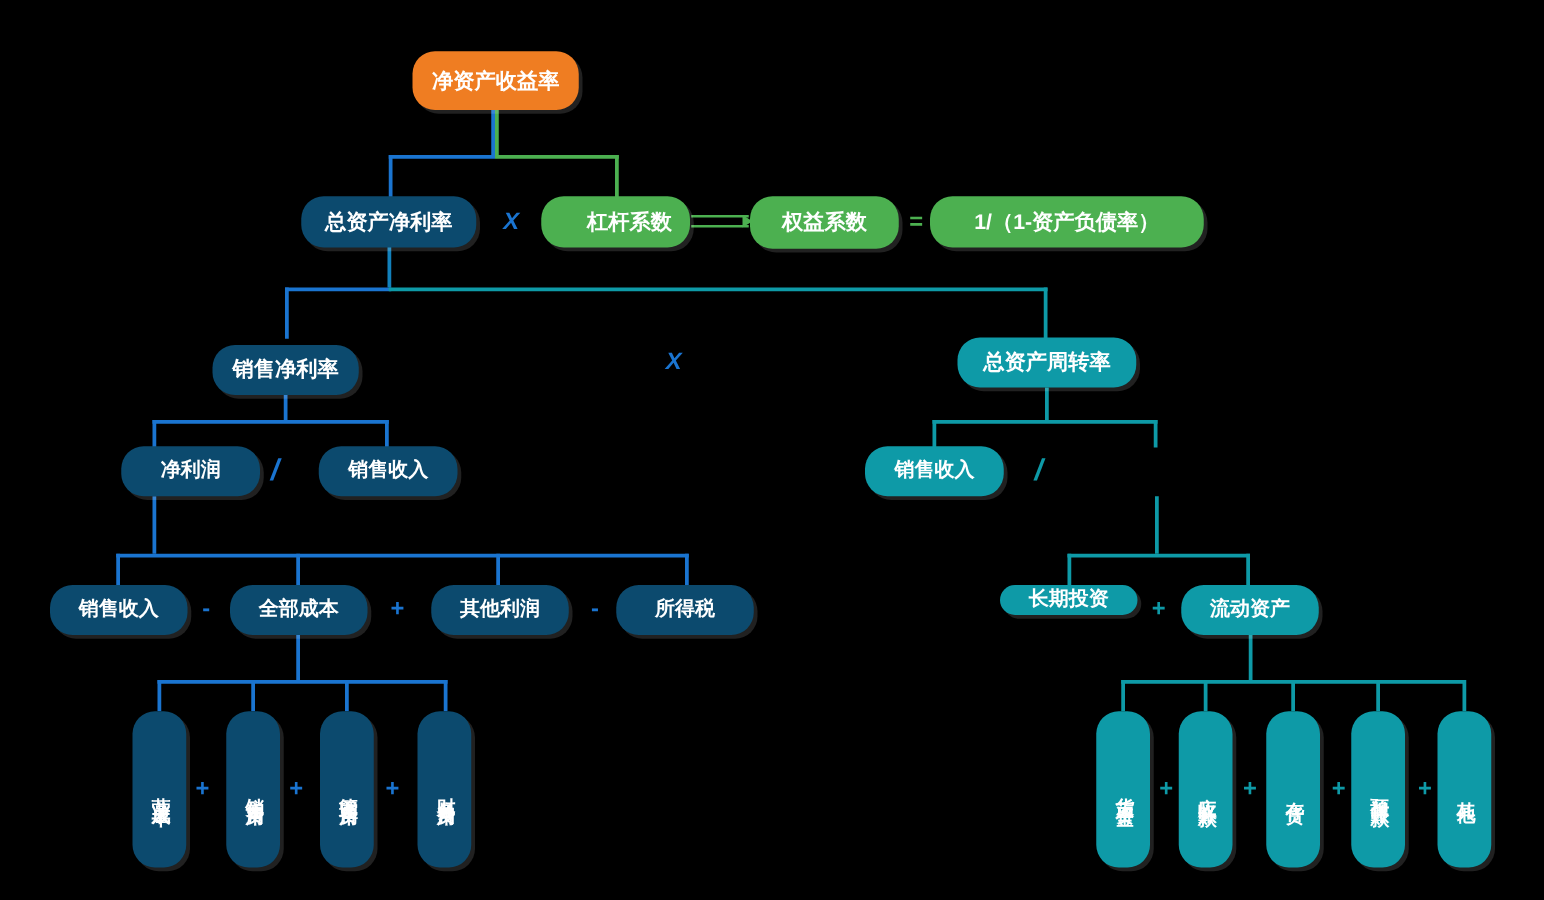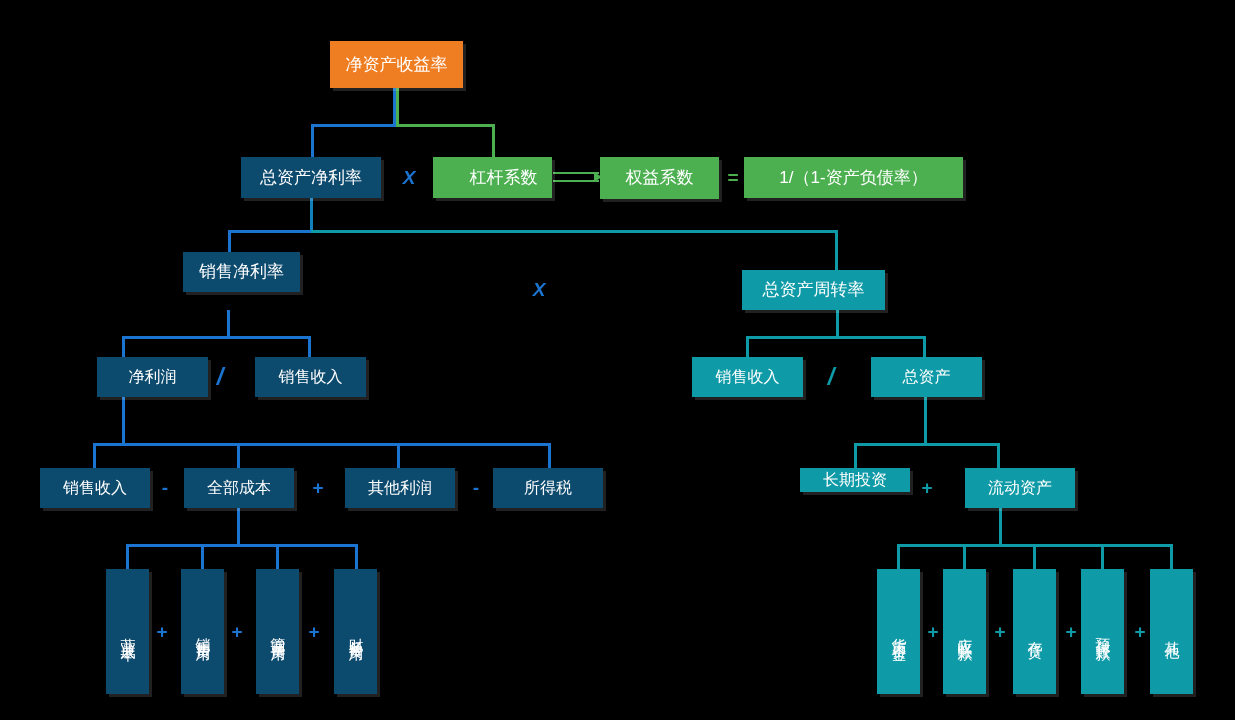--- a/index.html
+++ b/index.html
@@ -2,23 +2,23 @@
 <html><head>
 <meta charset="utf-8">
 <style>
   html,body{margin:0;padding:0;background:#000;}
   body{width:1235px;height:720px;overflow:hidden;
        font-family:"Liberation Sans","DejaVu Sans",sans-serif;}
   #stage{position:relative;width:1235px;height:720px;background:#000;}
 
   
   .node{position:absolute;display:flex;align-items:center;justify-content:center;
-        text-align:center;color:#ffffff;font-weight:normal;
+        text-align:center;color:#ffffff;font-weight:bold;
         box-sizing:border-box;line-height:1.15;z-index:5;
-        box-shadow:3px 3px 0 rgba(255,255,255,0.13);}
+        box-shadow:3px 3px 0 rgba(255,255,255,0.13);border-radius:18px;}
   .orange{background:#ef7d22;}
   .green {background:#4cb050;}
   .blue  {background:#0c4a6e;}
   .teal  {background:#0e9aa7;}
   .n-lg{font-size:17px;}
   .n-md{font-size:16px;}
 
   
   .vert{writing-mode:vertical-rl;text-orientation:upright;letter-spacing:3px;
         font-size:15px;line-height:1.25;}
@@ -108,43 +108,42 @@
 
   <div class="node orange n-lg" style="left:330px;top:41px;width:133px;height:47px;">净资产收益率</div>
 
   <div class="node blue n-lg" style="left:241px;top:157px;width:140px;height:41px;">总资产净利率</div>
   <div class="op op-blue op-x" style="left:398px;top:166px;width:22px;height:24px;">X</div>
   <div class="node green n-lg" style="left:433px;top:157px;width:119px;height:41px;padding-left:22px;">杠杆系数</div>
   <div class="node green n-lg" style="left:600px;top:157px;width:119px;height:42px;">权益系数</div>
   <div class="op op-green op-eq" style="left:723px;top:166px;width:20px;height:24px;">=</div>
   <div class="node green n-lg" style="left:744px;top:157px;width:219px;height:41px;">1/（1-资产负债率）</div>
 
-  <div class="node blue n-lg" style="left:170px;top:252px;width:117px;height:40px;margin-left:13px;">销售净利率</div>
+  <div class="node blue n-lg" style="left:170px;top:276px;width:117px;height:40px;">销售净利率</div>
   <div class="op op-blue op-x" style="left:528px;top:278px;width:22px;height:24px;">X</div>
-  <div class="node teal n-lg" style="left:742px;top:270px;width:143px;height:40px;">总资产周转率</div>
+  <div class="node teal n-lg" style="left:766px;top:270px;width:143px;height:40px;">总资产周转率</div>
 
   <div class="node blue n-md" style="left:67px;top:357px;width:111px;height:40px;margin-left:30px;">净利润</div>
   <div class="op op-blue op-slash" style="left:209px;top:364px;width:22px;height:26px;">/</div>
   <div class="node blue n-md" style="left:255px;top:357px;width:111px;height:40px;">销售收入</div>
 
   <div class="node teal n-md" style="left:692px;top:357px;width:111px;height:40px;">销售收入</div>
   <div class="op op-teal op-slash" style="left:820px;top:364px;width:22px;height:26px;">/</div>
-  <div class="node teal n-md" style="left:871px;top:357px;width:111px;height:40px;">总资产</div>
 
   <div class="node blue n-md" style="left:40px;top:468px;width:110px;height:40px;">销售收入</div>
   <div class="op op-blue op-sign" style="left:155px;top:476px;width:20px;height:24px;">-</div>
   <div class="node blue n-md" style="left:184px;top:468px;width:110px;height:40px;">全部成本</div>
   <div class="op op-blue op-sign" style="left:308px;top:476px;width:20px;height:24px;">+</div>
   <div class="node blue n-md" style="left:345px;top:468px;width:110px;height:40px;">其他利润</div>
   <div class="op op-blue op-sign" style="left:466px;top:476px;width:20px;height:24px;">-</div>
   <div class="node blue n-md" style="left:493px;top:468px;width:110px;height:40px;">所得税</div>
 
   <div class="node teal n-md" style="left:800px;top:468px;width:110px;height:24px;">长期投资</div>
   <div class="op op-teal op-sign" style="left:917px;top:476px;width:20px;height:24px;">+</div>
-  <div class="node teal n-md" style="left:945px;top:468px;width:110px;height:40px;margin-left:20px;">流动资产</div>
+  <div class="node teal n-md" style="left:945px;top:468px;width:110px;height:40px;">流动资产</div>
 
   <div class="node blue vert" style="left:106px;top:569px;width:43px;height:125px;">营业成本</div>
   <div class="op op-blue op-sign" style="left:152px;top:620px;width:20px;height:24px;">+</div>
   <div class="node blue vert" style="left:181px;top:569px;width:43px;height:125px;">销售费用</div>
   <div class="op op-blue op-sign" style="left:227px;top:620px;width:20px;height:24px;">+</div>
   <div class="node blue vert" style="left:256px;top:569px;width:43px;height:125px;">管理费用</div>
   <div class="op op-blue op-sign" style="left:304px;top:620px;width:20px;height:24px;">+</div>
   <div class="node blue vert" style="left:334px;top:569px;width:43px;height:125px;">财务费用</div>
 
   <div class="node teal vert" style="left:877px;top:569px;width:43px;height:125px;">货币资金</div>

